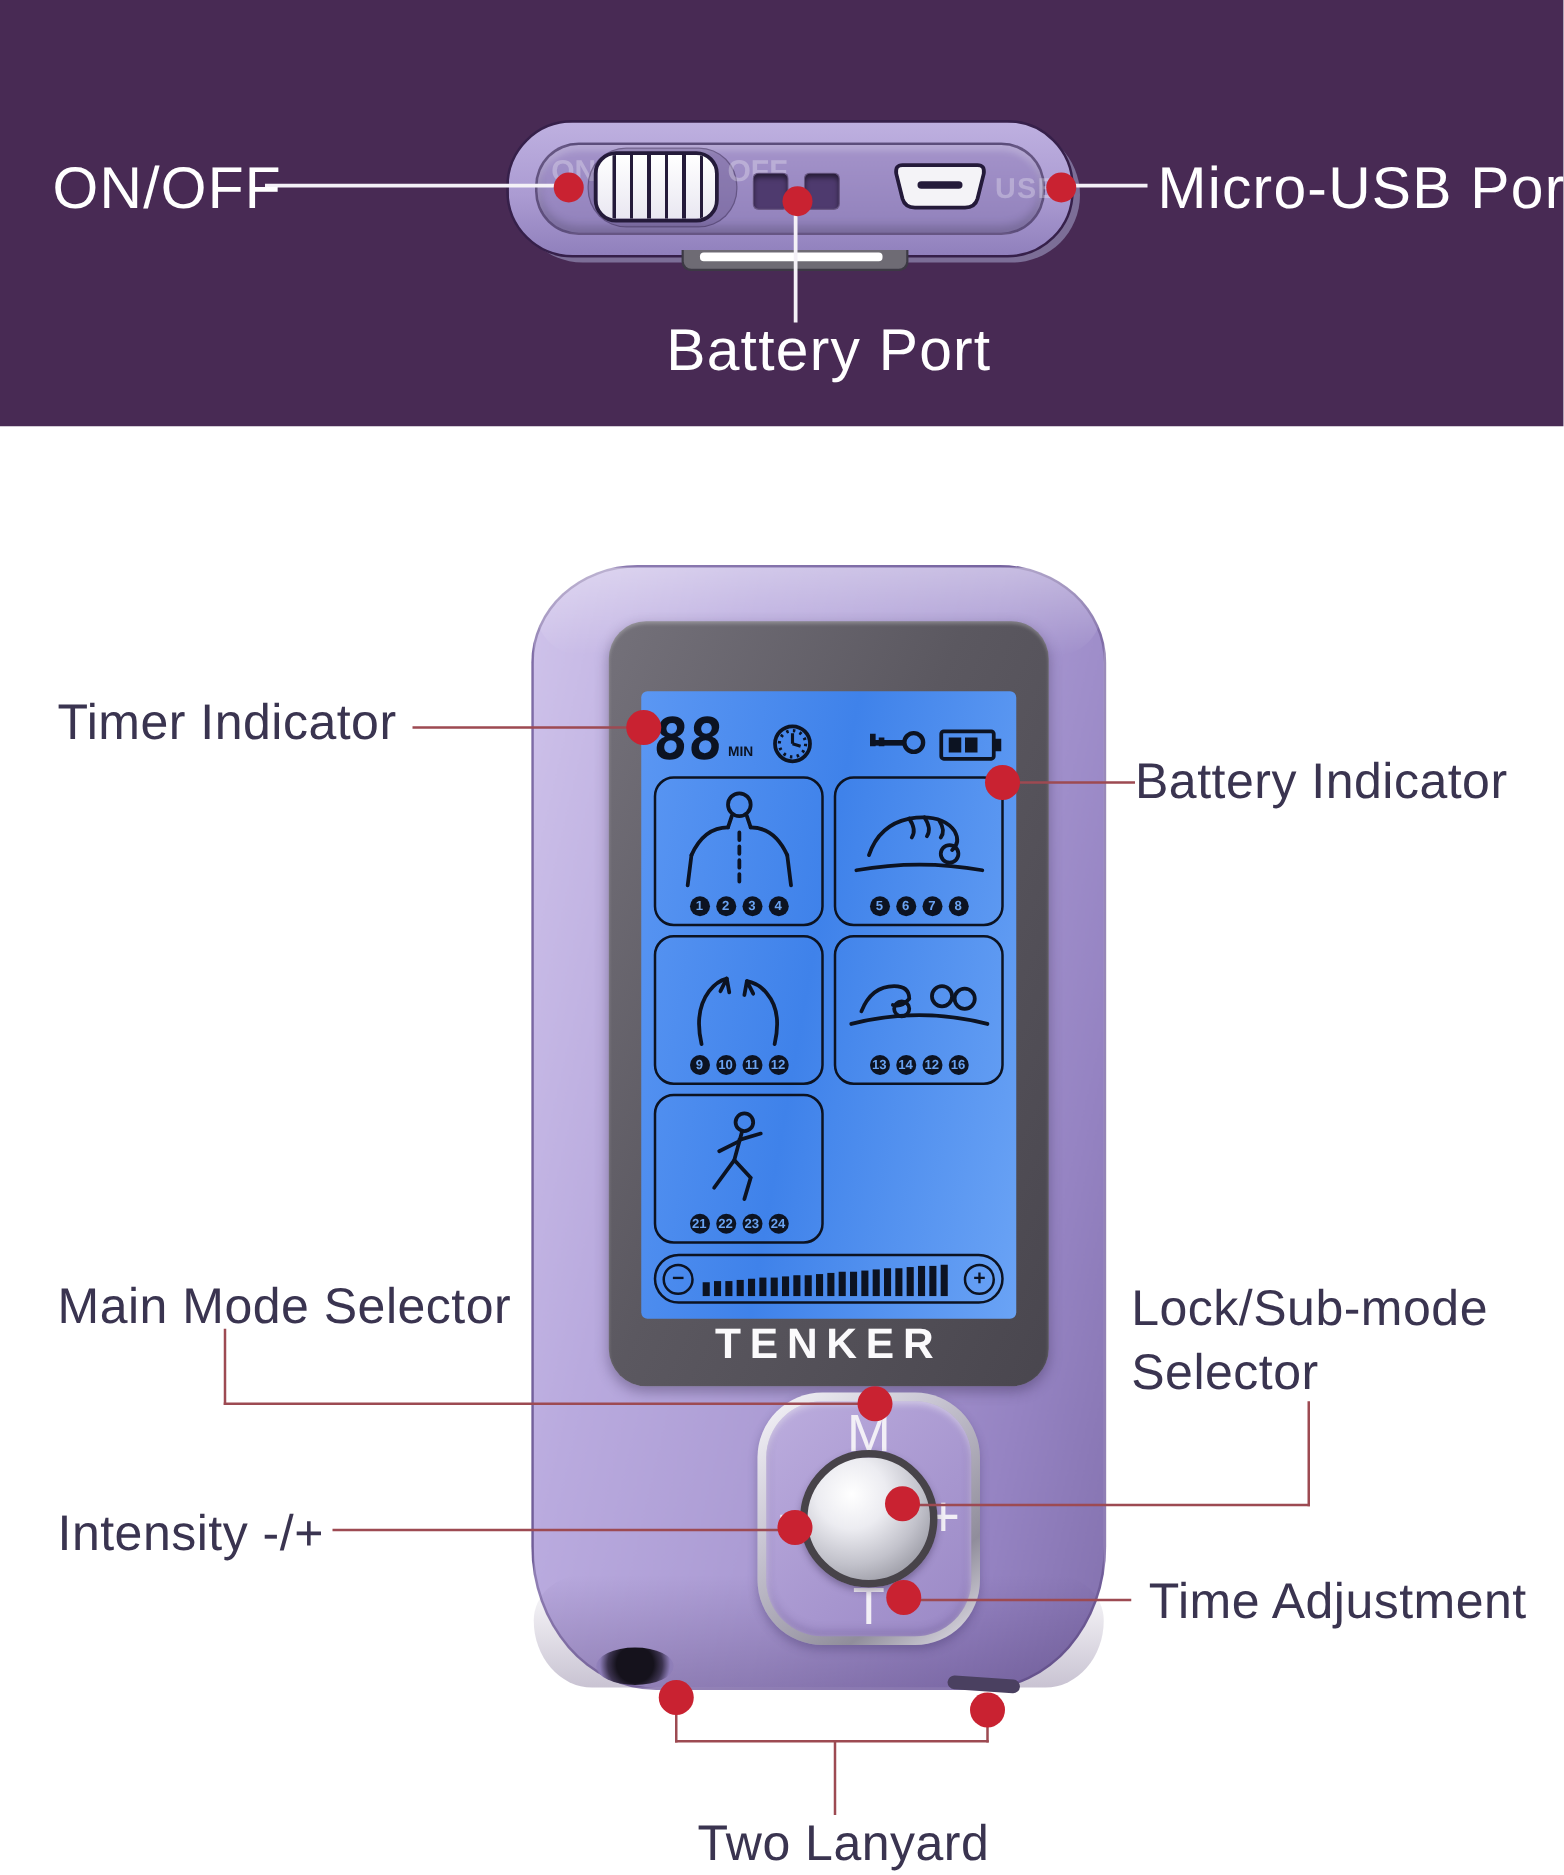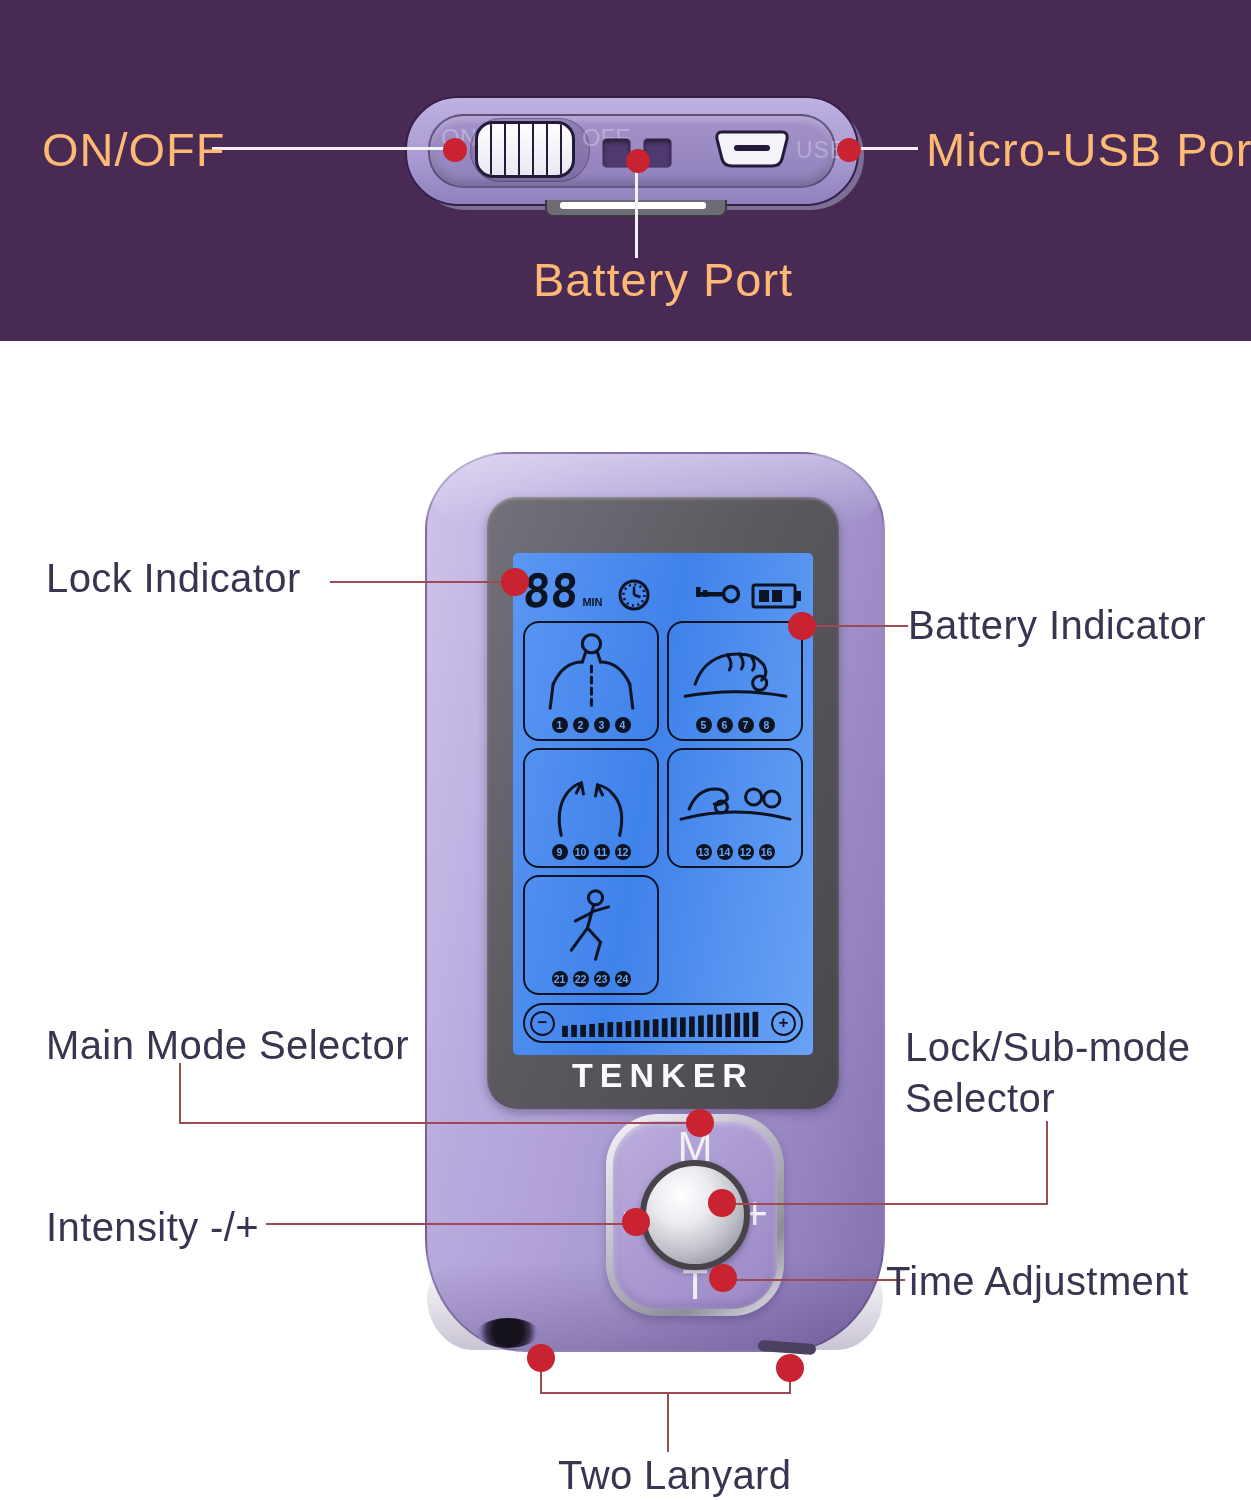--- a/index.html
+++ b/index.html
@@ -1,39 +1,39 @@
 <!DOCTYPE html>
 <html><head>
 <meta charset="utf-8">
 <style>
   html,body{margin:0;padding:0;background:#fff;}
   #canvas{position:relative;width:1251px;height:1500px;overflow:hidden;
           font-family:"Liberation Sans",sans-serif;background:#ffffff;}
 
   
   #top-band{position:absolute;left:0;top:0;width:1251px;height:341px;background:#482a54;}
-  .lbl-light{position:absolute;color:#fdba74;font-size:47px;letter-spacing:1px;line-height:1;white-space:nowrap;}
+  .lbl-light{position:absolute;color:#ffffff;font-size:47px;letter-spacing:1px;line-height:1;white-space:nowrap;}
   #lbl-onoff{left:42px;top:126px;}
   #lbl-usb{left:926px;top:126px;}
   #lbl-lanyard{left:533px;top:256px;}
   .ln-w{position:absolute;background:#f4f1f7;}
   #ln-onoff{left:212px;top:147px;width:236px;height:3px;}
   #ln-usb{left:856px;top:147px;width:62px;height:3px;}
   #ln-lanyard{left:635px;top:170px;width:3px;height:88px;}
 
   
   #devtop-shadow{position:absolute;left:412px;top:102px;width:452px;height:108px;border-radius:56px;background:#7c6e97;}
   #devtop{position:absolute;left:405px;top:96px;width:450px;height:106px;border-radius:53px;
           background:linear-gradient(180deg,#beb0e0 0%,#ab9bd2 55%,#9080bc 100%);
           border:2px solid #36204a;}
   #devtop-recess{position:absolute;left:428px;top:114px;width:404px;height:70px;border-radius:35px;
           background:linear-gradient(180deg,#a493ca,#9181bb);
           border:2px solid rgba(40,25,60,0.5);
           box-shadow:inset 0 4px 6px rgba(255,255,255,0.25), inset 0 -5px 8px rgba(0,0,0,0.18);}
-  .engraved{position:absolute;color:rgba(255,255,255,0.28);font-weight:normal;line-height:1;}
+  .engraved{position:absolute;color:rgba(255,255,255,0.28);font-weight:bold;line-height:1;}
   #mk-on{left:441px;top:126px;font-size:24px;}
   #mk-off{left:582px;top:126px;font-size:24px;}
   #mk-usb{left:796px;top:139px;font-size:23px;letter-spacing:1px;}
   #slider-track{position:absolute;left:470px;top:118px;width:118px;height:62px;border-radius:31px;
           background:rgba(50,35,80,0.18);border:1px solid rgba(40,25,60,0.35);}
   #slider-knob{position:absolute;left:475px;top:121px;width:100px;height:57px;border-radius:18px;
           background:linear-gradient(180deg,#ffffff,#e9e7f1);border:3px solid #241a3a;box-sizing:border-box;overflow:hidden;}
   #slider-ridges{position:absolute;left:12px;top:0;width:76px;height:100%;
           background:repeating-linear-gradient(90deg,#241a3a 0 2.5px,transparent 2.5px 14px);}
   .lan-hole{position:absolute;width:27px;height:28px;border-radius:5px;background:#4e3a6e;
@@ -66,21 +66,21 @@
   #ln-out-h{left:540px;top:1392px;width:251px;height:2px;}
   #ln-out-vc{left:667px;top:1392px;width:2px;height:60px;}
 
   
   .lbl{position:absolute;color:#3a3450;font-size:40px;letter-spacing:0.4px;line-height:1.28;white-space:nowrap;}
   #c-timer-lbl{left:46px;top:553px;}
   #c-battery-lbl{left:908px;top:600px;}
   #c-mainmode-lbl{left:46px;top:1020px;}
   #c-lock-lbl{left:905px;top:1022px;width:340px;white-space:normal;}
   #c-intensity-lbl{left:46px;top:1202px;}
-  #c-time-lbl{left:886px;top:1256px;}
+  #c-time-lbl{left:919px;top:1256px;}
   #c-outputs-lbl{left:558px;top:1450px;}
 
   
   #body{position:absolute;left:425px;top:452px;width:460px;height:900px;
         border-radius:85px 85px 100px 100px / 78px 78px 115px 115px;
         background:linear-gradient(103deg,#cfc3ea 0%,#b9aade 28%,#a999d2 58%,#9583c2 82%,#8371ae 100%);
         border:2px solid rgba(80,60,115,0.4);box-sizing:border-box;}
   #body::before{content:"";position:absolute;left:0;right:0;top:0;height:70px;border-radius:inherit;
         background:linear-gradient(180deg,rgba(255,255,255,0.35),rgba(255,255,255,0));}
   #body::after{content:"";position:absolute;left:0;right:0;bottom:0;height:90px;border-radius:inherit;
@@ -337,21 +337,21 @@
 
   <div id="dot-timer" class="dot"></div>
   <div id="dot-battery" class="dot"></div>
   <div id="dot-m" class="dot"></div>
   <div id="dot-lock" class="dot"></div>
   <div id="dot-minus" class="dot"></div>
   <div id="dot-t" class="dot"></div>
   <div id="dot-out1" class="dot"></div>
   <div id="dot-out2" class="dot"></div>
 
-  <div id="c-timer-lbl" class="lbl">Lock Indicator</div>
+  <div id="c-timer-lbl" class="lbl">Timer Indicator</div>
   <div id="c-mainmode-lbl" class="lbl">Main Mode Selector</div>
   <div id="c-battery-lbl" class="lbl">Battery Indicator</div>
   <div id="c-lock-lbl" class="lbl">Lock/Sub-mode Selector</div>
   <div id="c-intensity-lbl" class="lbl">Intensity -/+</div>
   <div id="c-time-lbl" class="lbl">Time Adjustment</div>
   <div id="c-outputs-lbl" class="lbl">Two Lanyard</div>
 
 </div>
 
 </body></html>

